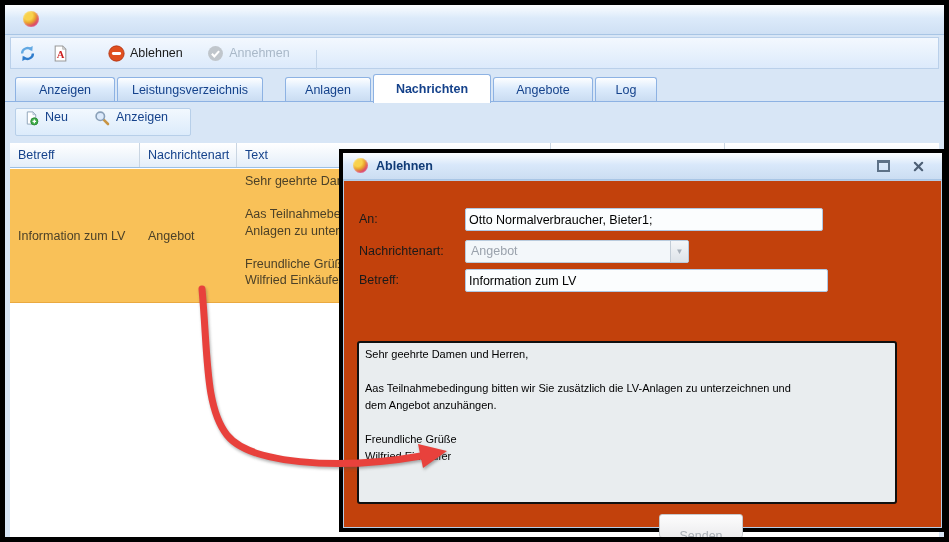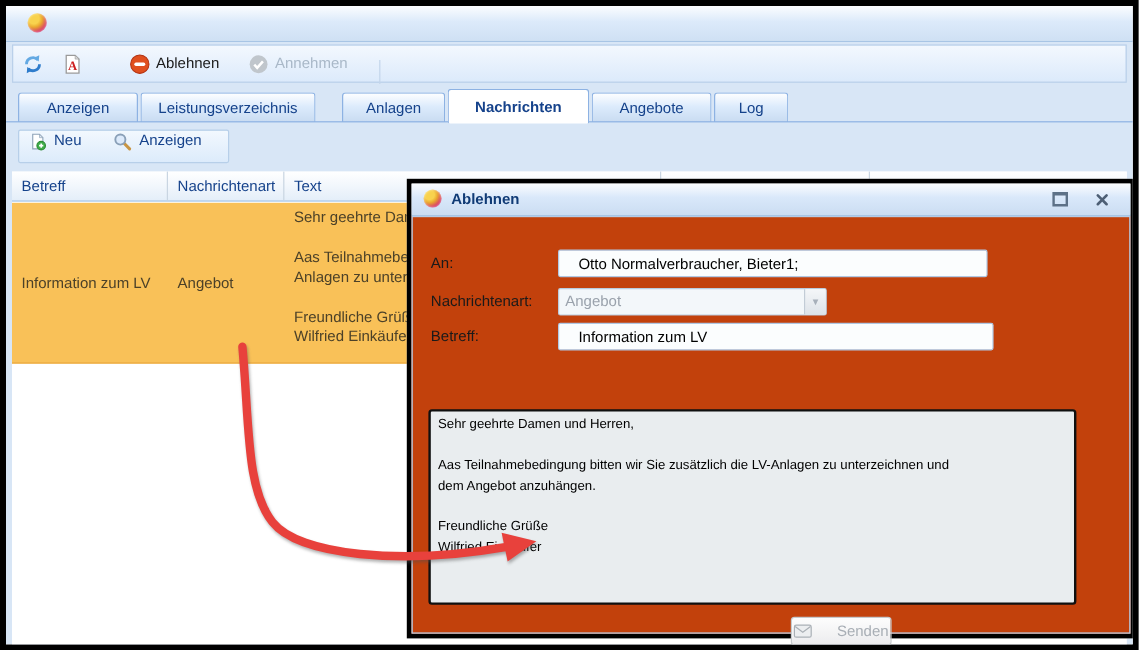--- a/index.html
+++ b/index.html
@@ -32,26 +32,26 @@
   .grow{position:absolute;left:0;top:26px;width:929px;height:134px;background:#f9c158;border-bottom:1px solid #eaa940;box-sizing:border-box;cursor:pointer;}
   .rcell{position:absolute;top:0;height:134px;box-sizing:border-box;color:#4c4128;font-size:12.5px;padding-left:8px;overflow:hidden;}
   .rcell.center{display:flex;align-items:center;}
   .rcell.multi{white-space:pre-line;line-height:16.5px;padding-top:4px;}
   
   .dialog{left:334px;top:144px;width:607px;height:383px;box-sizing:border-box;border:4px solid #000;background:#fdfeff;z-index:20;}
   .dlg-titlebar{left:0;top:0;width:599px;height:27px;background:linear-gradient(#fbfdff,#d9e8fa 45%,#cbddf2);border-bottom:1px solid #a8c5e5;box-sizing:border-box;}
   .dlg-title{color:#103b76;font-size:12.5px;font-weight:bold;line-height:26px;}
   .dlg-body{left:0;top:27px;width:599px;height:348px;background:#c2410c;border:1px solid #b5cce6;box-sizing:border-box;}
   .fld-label{position:absolute;font-size:12.5px;color:#1a1a1a;line-height:23px;}
-  .txt-input{position:absolute;box-sizing:border-box;border:1px solid #b0c8e4;background:#fbfdfe;font-family:"Liberation Sans",sans-serif;font-size:12.5px;color:#000;padding:0 16px;border-radius:2px;}
+  .txt-input{position:absolute;box-sizing:border-box;border:1px solid #b0c8e4;background:#fbfdfe;font-family:"Liberation Sans",sans-serif;font-size:12.5px;color:#000;padding:0 3px;border-radius:2px;}
   .combo{position:absolute;box-sizing:border-box;border:1px solid #b9cbdd;background:#f3f7fa;border-radius:2px;}
   .combo-text{position:absolute;left:5px;top:0;line-height:21px;font-size:12.5px;color:#9aa2ac;}
   .combo-btn{position:absolute;right:0;top:0;bottom:0;width:17px;background:linear-gradient(#f4f6f8,#dde3e9);border-left:1px solid #c2ccd6;display:flex;align-items:center;justify-content:center;color:#a7b0ba;font-size:8px;}
   .msgbox{position:absolute;left:13px;top:160px;width:540px;height:163px;box-sizing:border-box;border:2px solid #101010;border-radius:3px;background:#e9edef;padding:3px 6px;font-size:11px;line-height:17px;color:#000;white-space:pre-line;overflow:hidden;}
-  .btn{position:absolute;box-sizing:border-box;border-radius:3px;display:flex;align-items:center;justify-content:center;gap:20px;font-size:12.5px;cursor:pointer;}
+  .btn{position:absolute;box-sizing:border-box;border-radius:3px;display:flex;align-items:center;justify-content:center;gap:20px;font-size:12.5px;cursor:pointer;flex-direction:column;}
   .btn-disabled{border:1px solid #c6cacd;background:linear-gradient(#fdfdfd,#ececee);color:#a8aeb5;cursor:default;}
   .btn-normal{border:1px solid #9aa1a9;background:linear-gradient(#ffffff,#e2e5e9);color:#222;box-shadow:0 1px 1px rgba(0,0,0,.15);}
   .winctl{display:inline-flex;align-items:center;justify-content:center;width:16px;height:16px;cursor:pointer;}
   .maxbox{width:9px;height:7px;border:2px solid #5d7187;border-top-width:3px;}
   
   #arrow-overlay{left:0;top:0;width:939px;height:532px;z-index:30;pointer-events:none;}
 </style>
 </head>
 <body>
 

